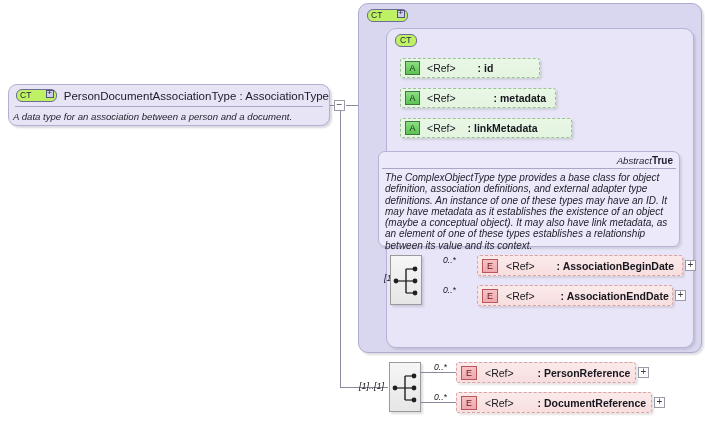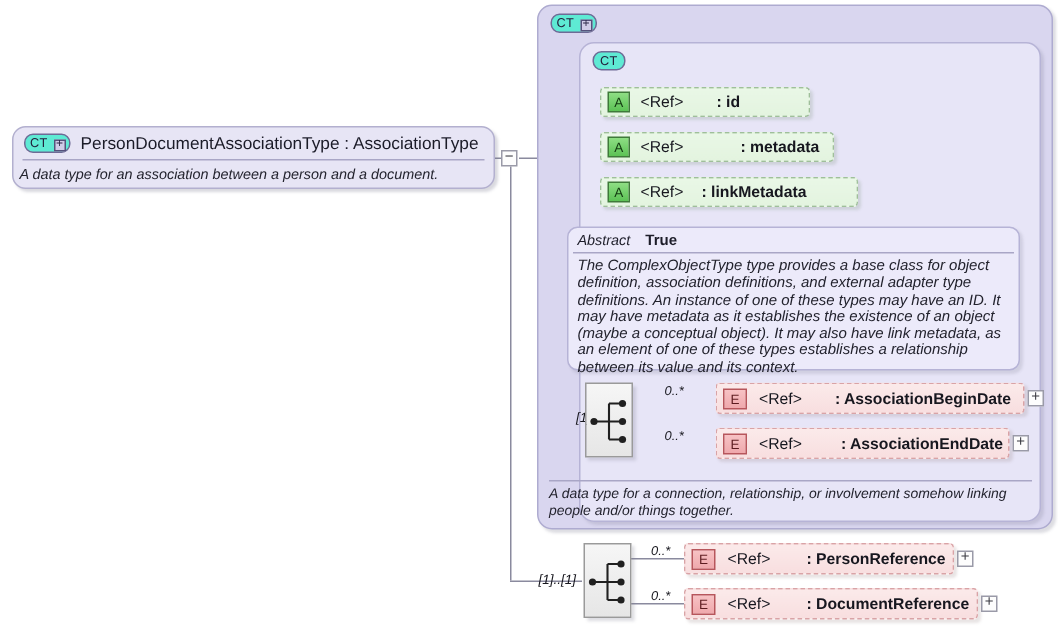--- a/index.html
+++ b/index.html
@@ -44,23 +44,23 @@
   }
   .ctbox-sep { height:1px; background:#a9a6c6; margin:0 6px; }
   .ctbox-doc {
     padding:4px 8px 5px 4px;
     font-size:9.6px; font-style:italic; color:#23232e;
     line-height:11.5px;
   }
 
   
   .ico-ct {
-    display:inline-flex; align-items:flex-end; gap:4px;
+    display:inline-flex; align-items:flex-start; gap:14px;
     border:1px solid #6e6b96; border-radius:6px;
-    background:#5eead4; height:13px; padding:0 2px 0 3px;
+    background:#bef264; height:13px; padding:0 2px 0 3px;
     font-size:8.5px; letter-spacing:.2px; color:#23203c;
     font-family:"Liberation Sans", sans-serif; line-height:11px;
   }
   .ico-ct .plus {
     width:8px; height:8px; border:1px solid #55527c; background:#cfcce8;
     display:inline-flex; align-items:center; justify-content:center;
     font-size:8px; line-height:6px; color:#2a2747;
   }
   .ico-ct .plus i { font-style:normal; position:relative; top:-1px; }
 
@@ -120,22 +120,22 @@
   
   .abstract {
     position:absolute;
     background:#eceafa;
     border:1px solid #b6b3d6;
     border-radius:7px;
     box-shadow:2px 2px 2px rgba(120,120,140,.2);
     padding:3px 6px 5px 6px;
   }
   .abstract .row1 {
-    display:flex; gap:10px; align-items:baseline;
-    font-size:9.6px; padding-bottom:2px;
+    display:flex; align-items:baseline;
+    font-size:9.6px; padding-bottom:2px;justify-content:flex-end;
   }
   .abstract .row1 .k { font-style:italic; color:#1d1d29; }
   .abstract .row1 .v { font-weight:bold; font-size:10px; color:#1d1d29; }
   .abstract .rule { height:1px; background:#a9a6c6; margin:0 -3px 3px -3px; }
   .abstract .body {
     font-size:10px; font-style:italic; line-height:11.3px; color:#22222d;
   }
 
   
   .seq {
@@ -302,24 +302,20 @@
 
   <div class="elbox" style="left:477px; top:285px; width:196px; height:21px;">
     <span class="ico-e">E</span>
     <span class="ref">&lt;Ref&gt;</span>
     <span class="nm" style="margin-left:26px;">: AssociationEndDate</span>
   </div>
   <div class="pm" style="left:675px; top:290px;">
     <i>+</i>
   </div>
 
-  <div class="panel-doc" style="left:366px; top:320px; width:322px;">
-    <div class="rule"></div>
-    <div>A data type for a connection, relationship, or involvement somehow linking people and/or things together.</div>
-  </div>
 
   <div class="card" style="left:359px; top:381px;">[1]..[1]</div>
 
   <div class="seq" style="left:389px; top:362px;">
     <svg width="32" height="50" viewBox="0 0 32 50">
       <circle cx="5" cy="25" r="2.4" fill="#202020"></circle>
       <line x1="7" y1="25" x2="15" y2="25" stroke="#202020" stroke-width="1.2"></line>
       <line x1="15" y1="13" x2="15" y2="37" stroke="#202020" stroke-width="1.4"></line>
       <line x1="15" y1="13" x2="22" y2="13" stroke="#202020" stroke-width="1.2"></line>
       <line x1="15" y1="25" x2="22" y2="25" stroke="#202020" stroke-width="1.2"></line>

